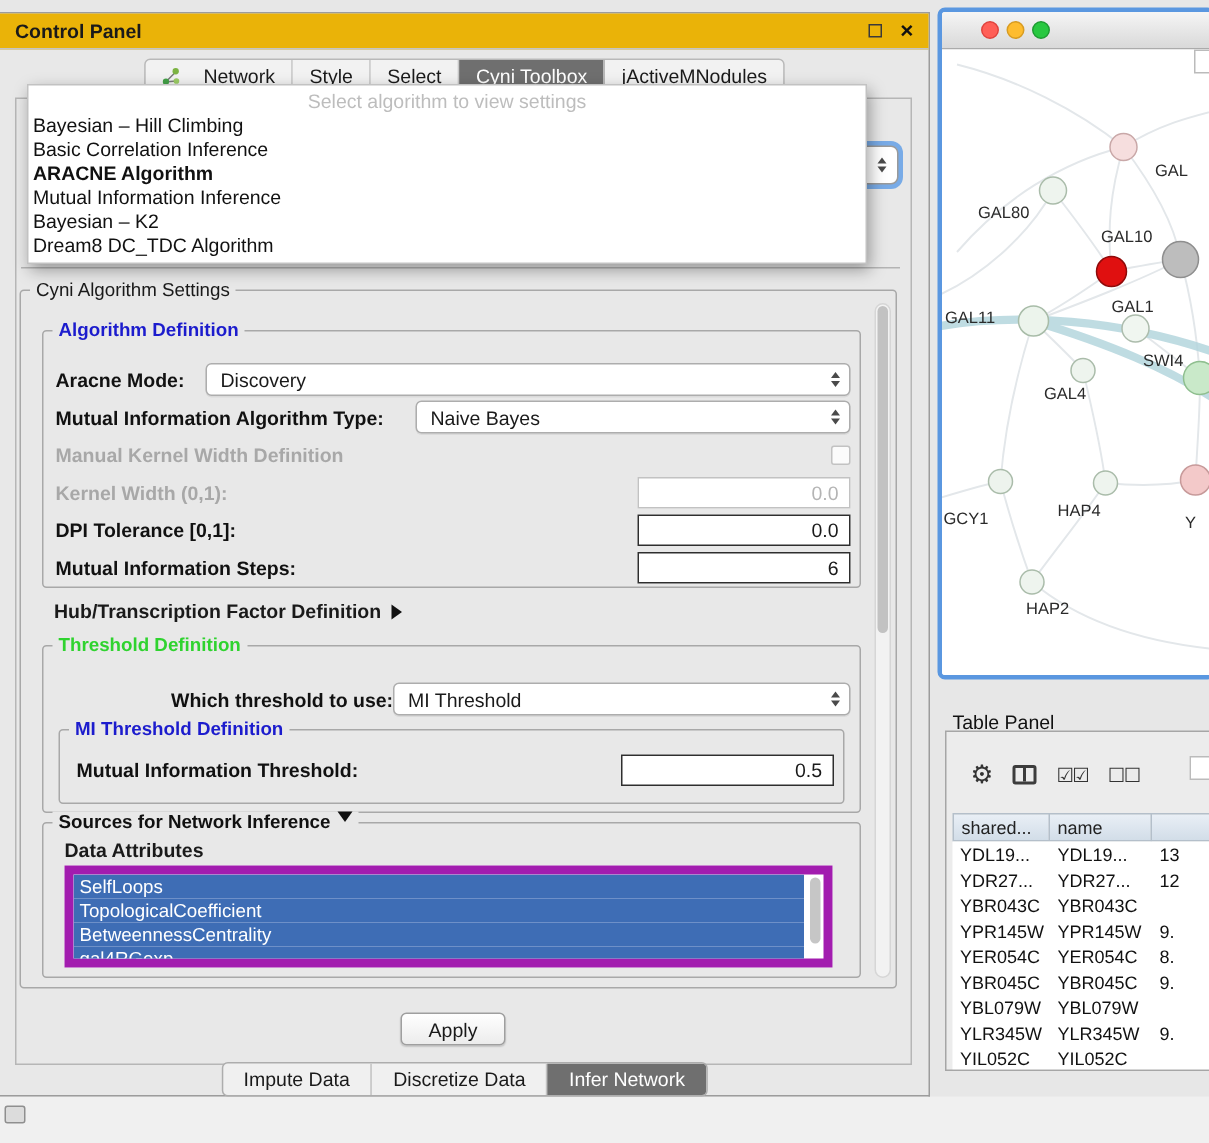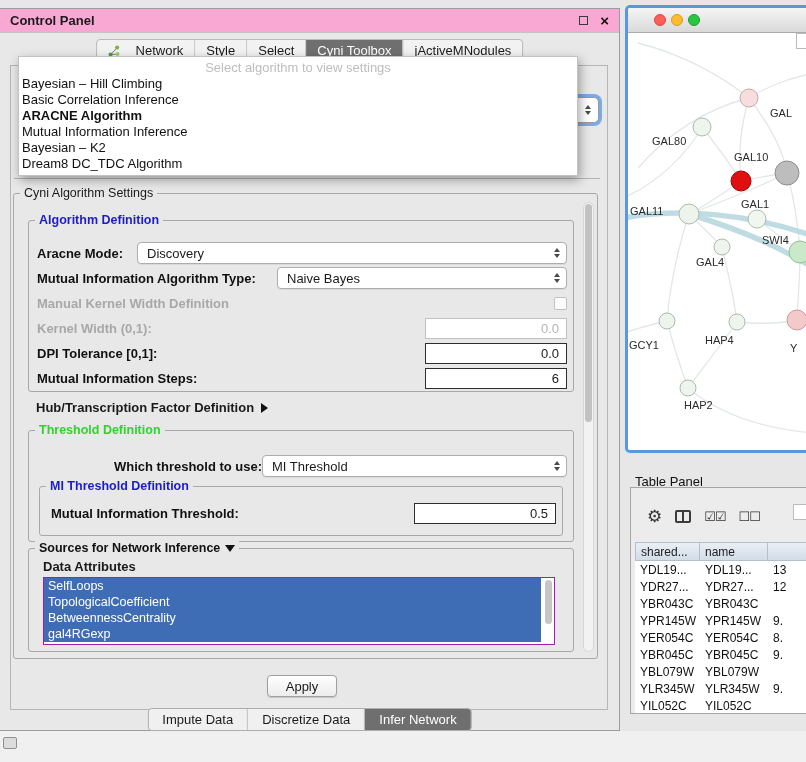--- a/index.html
+++ b/index.html
@@ -4,21 +4,21 @@
 <style>
   * { margin:0; padding:0; box-sizing:border-box; }
   html,body { width:806px; height:762px; }
   body { position:relative; overflow:hidden; background:#e7e7e7;
          font-family:"Liberation Sans", sans-serif; font-size:13px; color:#1a1a1a; }
 
   
   .cp { position:absolute; left:0; top:8px; width:620px; height:723px;
         background:#e8e8e8; border:1px solid #9c9c9c; border-left:none; }
   .cp-titlebar { position:absolute; left:0; top:0; width:100%; height:24px;
-        background:#f9a8d4; border-bottom:1px solid #c4c4c4;
+        background:#eab308; border-bottom:1px solid #c4c4c4;
         display:flex; align-items:center; padding:0 10px; }
   .cp-title { font-weight:bold; }
   .cp-controls { margin-left:auto; display:flex; gap:12px; align-items:center; }
   .float-icon { width:9px; height:9px; border:1.5px solid #3a3a3a; display:inline-block; }
   .close-icon { font-weight:bold; font-size:15px; line-height:1; color:#111; }
 
   .outer-panel { position:absolute; left:10px; top:56px; width:598px; height:645px;
         border:1px solid #b6b6b6; background:#e8e8e8; z-index:1; }
   .panel-line { position:absolute; left:14px; top:169px; width:586px; border-top:1px solid #b4b4b4; z-index:2; }
 
@@ -39,21 +39,21 @@
   
   .algo-popup { position:absolute; left:18px; top:47px; width:560px; background:#fff;
         border:1px solid #c2c2c2; box-shadow:2px 4px 10px rgba(0,0,0,.35); z-index:20; padding:2px 0 3px 0; }
   .popup-placeholder { text-align:center; color:#bdbdbd; height:17px; line-height:17px; }
   .popup-item { height:16px; line-height:16px; padding-left:3px; color:#111; }
   .popup-item.bold { font-weight:bold; }
 
   
   .gbox { border:1px solid #a8a8a8; border-radius:3px; position:absolute; }
   .gtitle { position:absolute; top:-8px; left:6px; background:#e8e8e8; padding:0 4px;
-        font-size:12.5px; white-space:nowrap; display:flex; align-items:center; gap:5px; }
+        font-size:12.5px; white-space:nowrap; display:flex; gap:5px; }
   .gtitle.blue { color:#1c1ccd; font-weight:bold; }
   .gtitle.green { color:#2fd32f; font-weight:bold; }
   .gtitle.dark { color:#111; font-weight:bold; }
 
   .settings-group { left:13px; top:184px; width:585px; height:466px; z-index:2; background:#e8e8e8; }
 
   .sg-scroll { position:absolute; right:3px; top:8px; width:11px; height:450px;
         background:#f2f2f2; border:1px solid #d6d6d6; border-radius:6px; }
   .sg-thumb { position:absolute; left:1px; top:1px; width:7px; height:218px; background:#c2c2c2; border-radius:4px; }
 
@@ -78,21 +78,21 @@
 
   .field { background:#fff; border:1px solid #2e2e2e; height:21px; width:142px;
         display:flex; align-items:center; justify-content:flex-end; padding:0 7px; }
   .field.dim { border-color:#c2c2c2; color:#b4b4b4; }
   .checkbox { width:13px; height:13px; border:1px solid #c2c2c2; background:#fbfbfb; border-radius:2px; }
 
   .hub-row { position:absolute; left:22px; top:206px; display:flex; align-items:center; gap:7px; font-weight:bold; z-index:2; }
 
   .data-attrs-label { position:absolute; left:14px; top:10px; font-weight:bold; }
   .attr-list { position:absolute; left:14px; top:28px; right:18px; height:68px;
-        background:#fff; border:1px solid #a21caf; overflow:hidden; }
+        background:#fff; border:6px solid #a21caf; overflow:hidden; }
   .attr-item { height:16px; line-height:16px; font-size:12.5px; padding-left:4px;
         margin-right:13px; color:#111; }
   .attr-item.selected { background:#3e6db5; color:#fff; }
   .list-scroll { position:absolute; right:1px; top:2px; width:9px; height:62px; }
   .list-thumb { width:7px; height:44px; background:#c6c6c6; border-radius:4px; margin:0 auto; }
 
   .apply-btn { position:absolute; left:267px; top:666px; width:70px; height:22px;
         border:1px solid #9f9f9f; border-radius:4px; background:linear-gradient(#ffffff,#ececec);
         display:flex; align-items:center; justify-content:center; z-index:2;
         box-shadow:0 1px 1px rgba(0,0,0,.15); }

